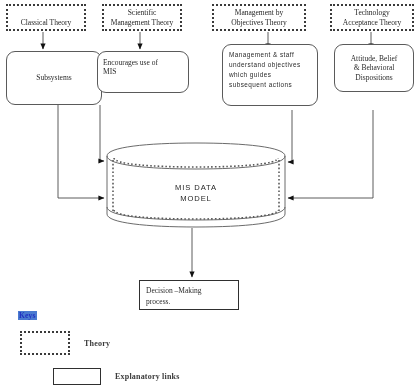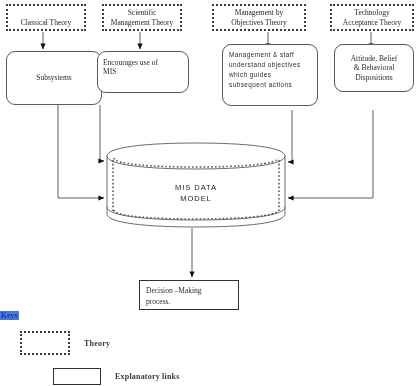--- a/index.html
+++ b/index.html
@@ -114,21 +114,21 @@
   }
   .legend-label {
     margin-left: 14px;
     font-size: 8px;
     font-weight: bold;
     color: #3a3a3a;
     letter-spacing: .2px;
   }
   #key-word {
     position: absolute;
-    left: 0;
+    left: 18px;
     top: 311px;
     font-size: 7.5px;
     font-weight: bold;
     color: #2030c0;
     background: #4a7ad0;
     padding: 0 1px;
     letter-spacing: .2px;
   }
 </style>
 </head>

